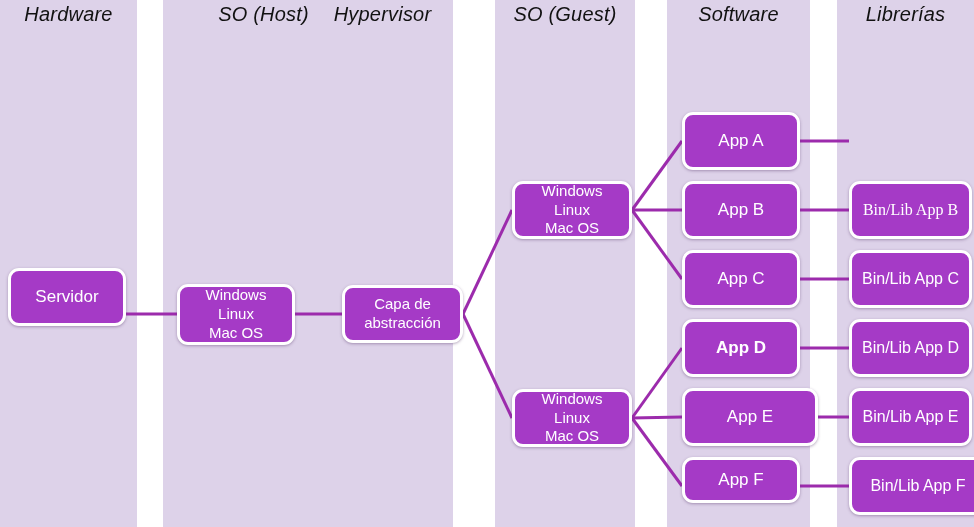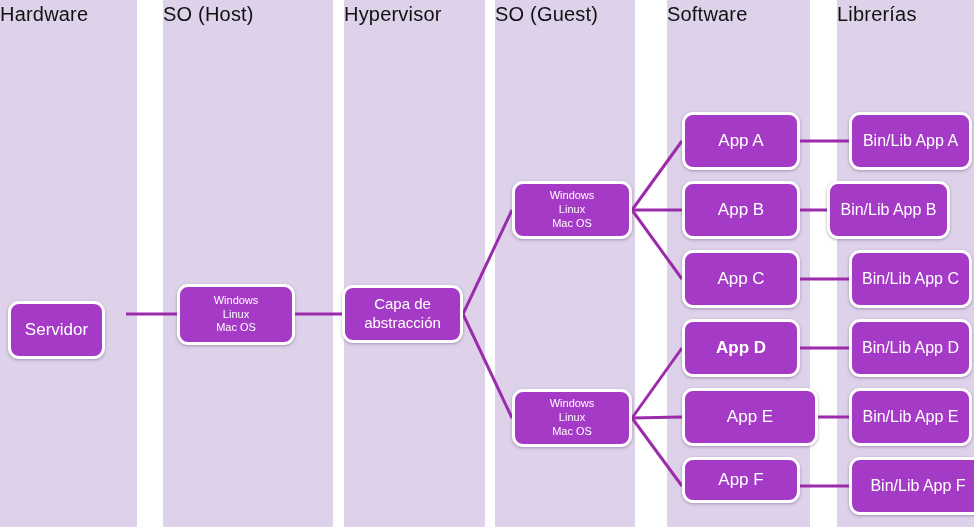--- a/index.html
+++ b/index.html
@@ -15,24 +15,26 @@
     position: absolute;
     top: 0;
     height: 527px;
     background: #ddd2e9;
   }
   .col-header {
     position: absolute;
     top: 3px;
     left: 0;
     right: 0;
+    text-align: center;
     font-size: 20px;
     color: #111111;
     letter-spacing: 0.2px;
     z-index: 3;
+    font-style: italic;
   }
   .connectors {
     position: absolute;
     left: 0; top: 0;
     z-index: 1;
   }
   .node {
     position: absolute;
     box-sizing: border-box;
     background: #a53ac6;
@@ -43,35 +45,35 @@
     align-items: center;
     justify-content: center;
     text-align: center;
     white-space: pre-line;
     line-height: 1.25;
     z-index: 2;
     box-shadow: 0 1px 3px rgba(90, 60, 110, 0.45);
   }
   .fs-lg { font-size: 17px; }
   .fs-md { font-size: 15px; text-align: center; }
-  .fs-sm { font-size: 11px; text-align: center; }
+  .fs-sm { font-size: 15px; text-align: center; }
   .fs-lib { font-size: 16px; }
 </style>
 </head>
 <body>
 
 <div class="stage">
 
   <div class="col" style="left:0px; width:137px;">
     <div class="col-header">Hardware</div>
   </div>
-  <div class="col" style="left:163px; width:170px;">
+  <div class="col" style="left:163px; width:170px;padding-left:31px;">
     <div class="col-header">SO (Host)</div>
   </div>
-  <div class="col" style="left:344px; width:141px;">
+  <div class="col" style="left:312px; width:141px;">
     <div class="col-header">Hypervisor</div>
   </div>
   <div class="col" style="left:495px; width:140px;">
     <div class="col-header">SO (Guest)</div>
   </div>
   <div class="col" style="left:667px; width:143px;">
     <div class="col-header">Software</div>
   </div>
   <div class="col" style="left:837px; width:137px;">
     <div class="col-header">Librerías</div>
@@ -91,21 +93,21 @@
       <line x1="632" y1="418" x2="682" y2="486"></line>
       <line x1="800" y1="141" x2="849" y2="141"></line>
       <line x1="800" y1="210" x2="849" y2="210"></line>
       <line x1="800" y1="279" x2="849" y2="279"></line>
       <line x1="800" y1="348" x2="849" y2="348"></line>
       <line x1="800" y1="417" x2="849" y2="417"></line>
       <line x1="800" y1="486" x2="849" y2="486"></line>
     </g>
   </svg>
 
-  <div class="node fs-lg" style="left:8px; top:301px; width:97px; height:58px;">Servidor</div>
+  <div class="node fs-lg" style="left:8px; top:268px; width:118px; height:58px;">Servidor</div>
 
   <div class="node fs-sm" style="left:177px; top:284px; width:118px; height:61px;">Windows
 Linux
 Mac OS</div>
 
   <div class="node fs-md" style="left:342px; top:285px; width:121px; height:58px;">Capa de
 abstracción</div>
 
   <div class="node fs-sm" style="left:512px; top:181px; width:120px; height:58px;">Windows
 Linux
@@ -115,20 +117,19 @@
 Linux
 Mac OS</div>
 
   <div class="node fs-lg" style="left:682px; top:112px; width:118px; height:58px;">App A</div>
   <div class="node fs-lg" style="left:682px; top:181px; width:118px; height:58px;">App B</div>
   <div class="node fs-lg" style="left:682px; top:250px; width:118px; height:58px;">App C</div>
   <div class="node fs-lg" style="left:682px; top:319px; width:118px; height:58px;font-weight:bold;">App D</div>
   <div class="node fs-lg" style="left:682px; top:388px; width:136px; height:58px;">App E</div>
   <div class="node fs-lg" style="left:682px; top:457px; width:118px; height:46px;">App F</div>
 
-  <div class="node fs-lib" style="left:849px; top:112px; width:123px; height:58px;">Bin/Lib App A</div>
-  <div class="node fs-lib" style="left:827px; top:181px; width:123px; height:58px;">Bin/Lib App B</div>
+  <div class="node fs-lib" style="left:849px; top:181px; width:123px; height:58px;font-family:Liberation Serif, serif;">Bin/Lib App B</div>
   <div class="node fs-lib" style="left:849px; top:250px; width:123px; height:58px;">Bin/Lib App C</div>
   <div class="node fs-lib" style="left:849px; top:319px; width:123px; height:58px;">Bin/Lib App D</div>
   <div class="node fs-lib" style="left:849px; top:388px; width:123px; height:58px;">Bin/Lib App E</div>
   <div class="node fs-lib" style="left:849px; top:457px; width:138px; height:58px;">Bin/Lib App F</div>
 
 </div>
 
 </body></html>

